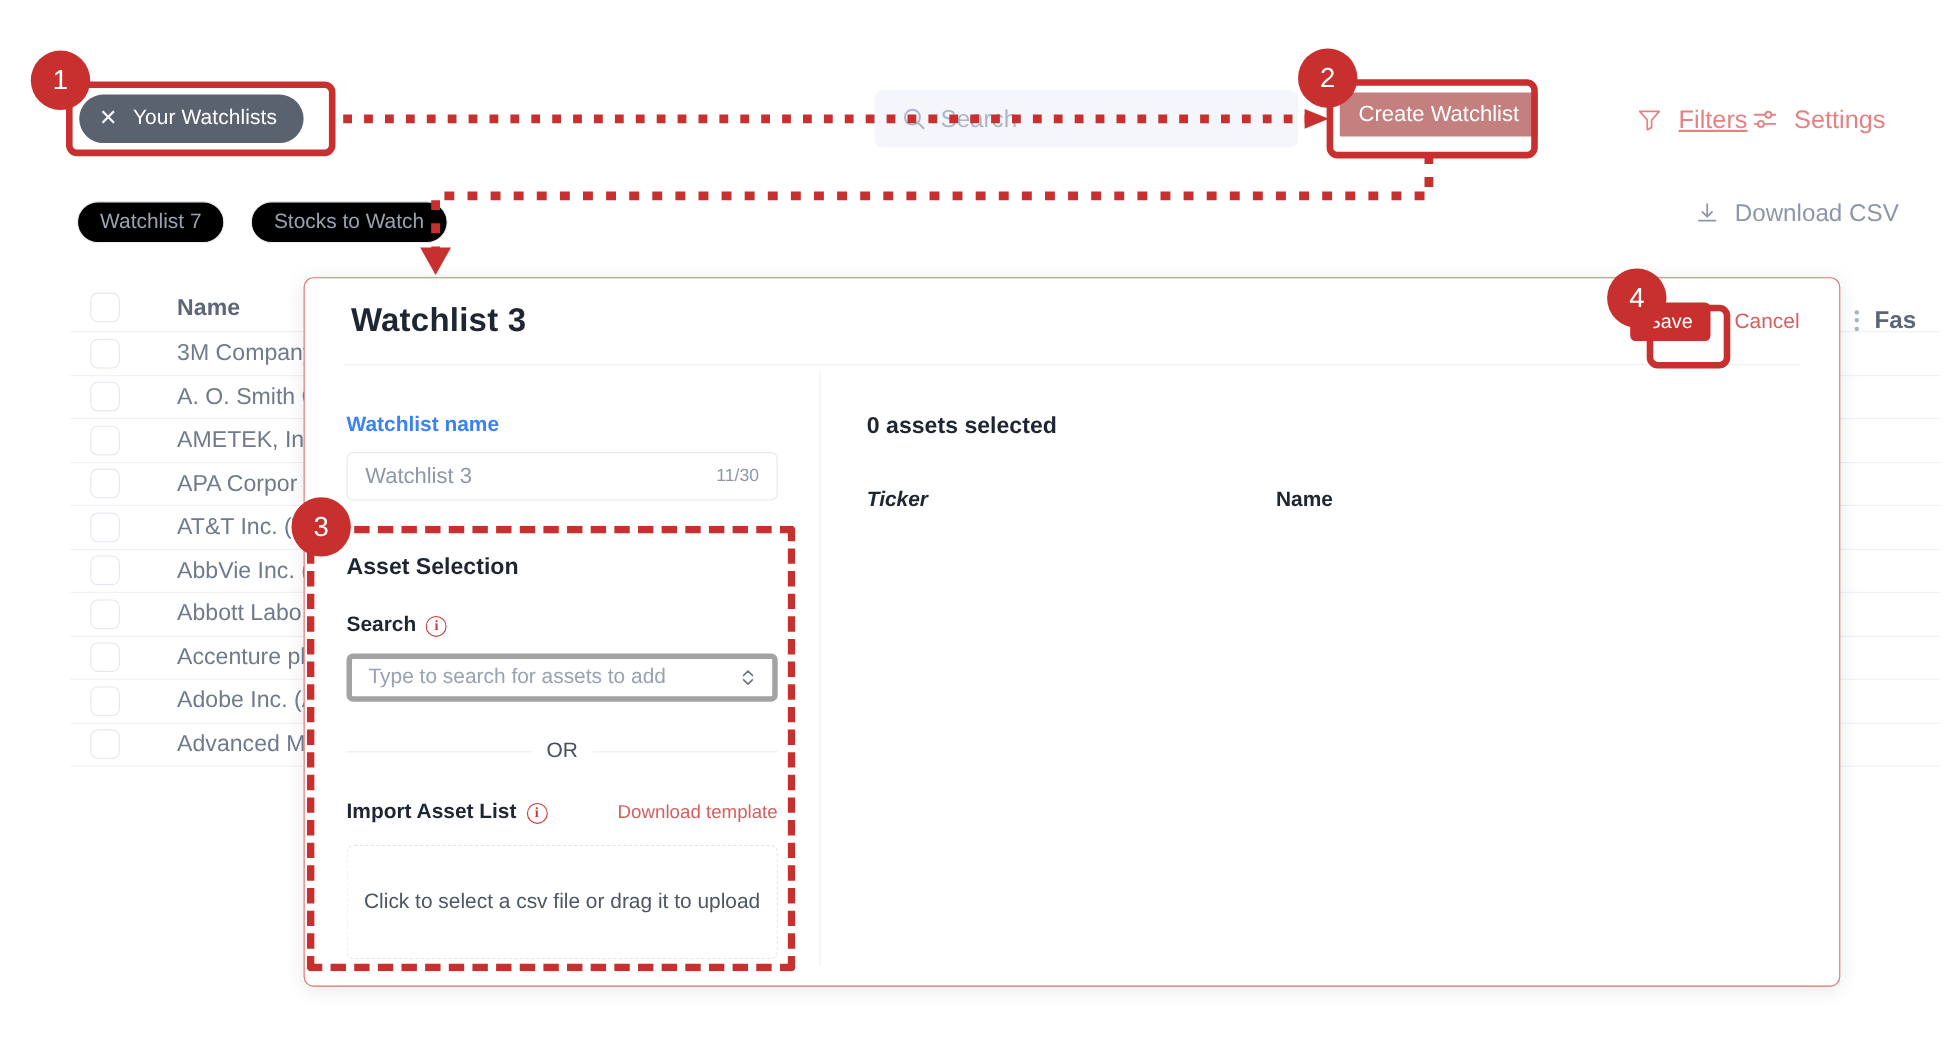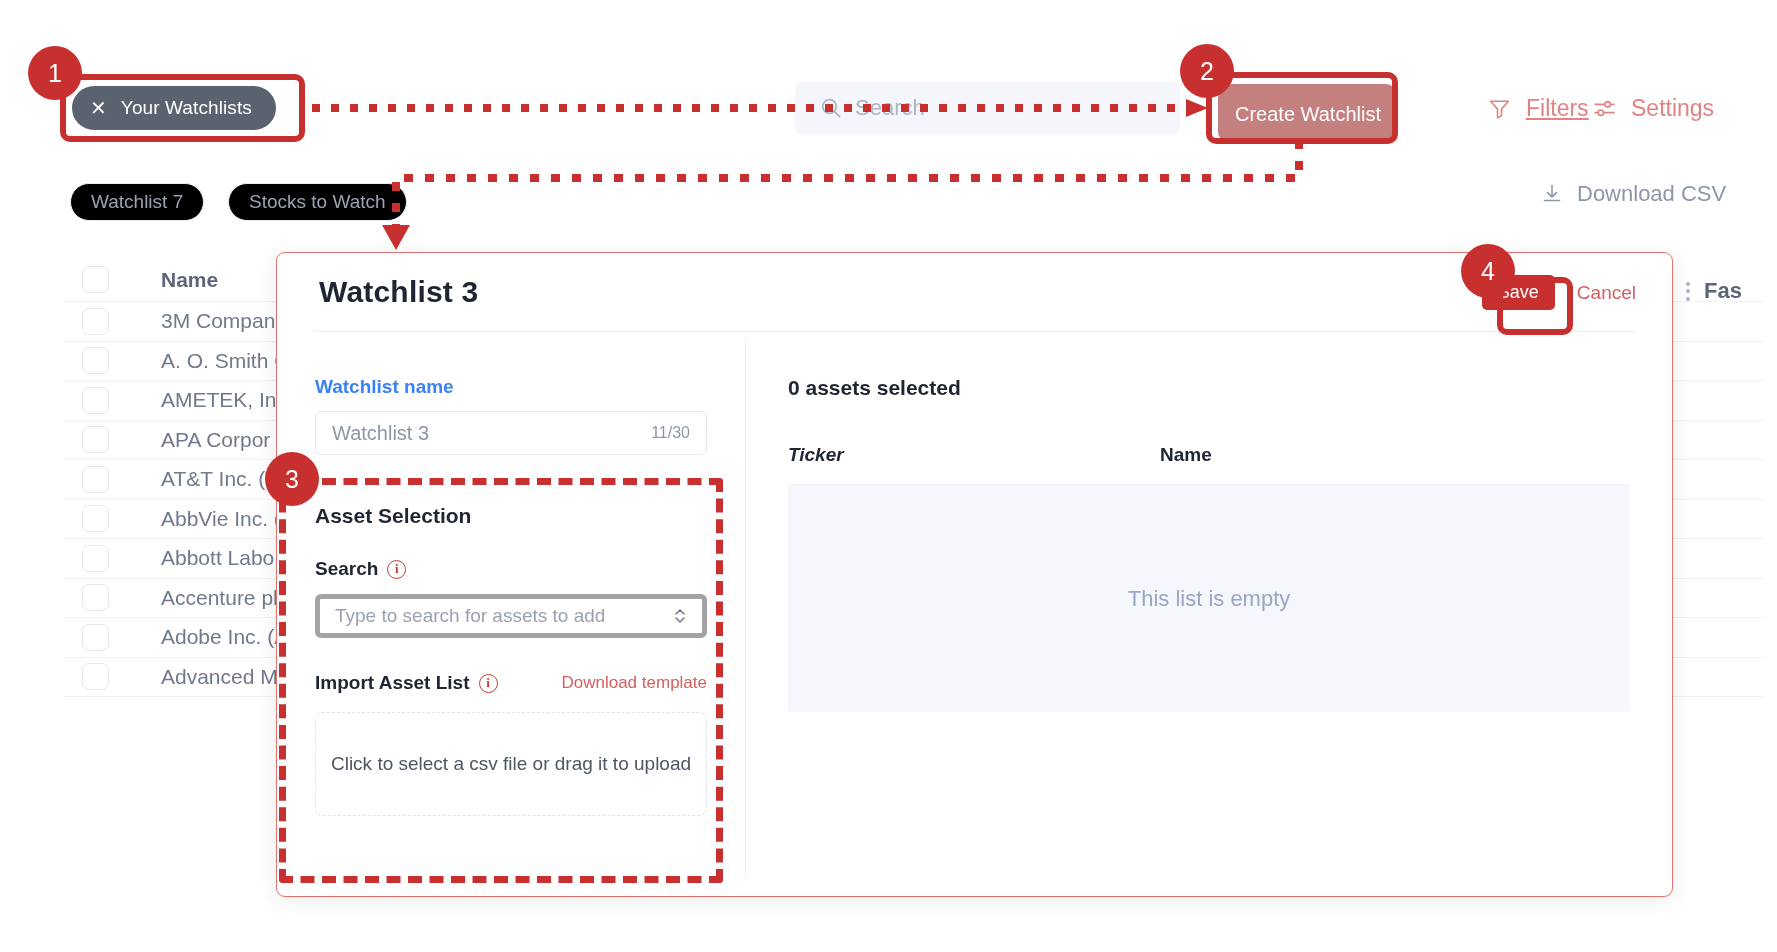--- a/index.html
+++ b/index.html
@@ -23,24 +23,24 @@
   .search-box {
     position: absolute; left: 795px; top: 82px;
     width: 385px; height: 52px;
     background: #f4f6fb; border-radius: 7px;
     display: flex; align-items: center; gap: 12px; padding-left: 24px;
   }
   .search-box .ph { color: #adb6c6; font-size: 22px; }
 
   .create-watchlist {
     position: absolute; left: 1218px; top: 84px;
-    height: 60px; padding: 0 17px;
+    height: 40px; padding: 0 17px;
     display: flex; align-items: center; justify-content: center;
     background: #c3807f; color: #ffffff;
-    border: none; border-radius: 13px;
+    border: none; border-radius: 1px;
     font-family: "Liberation Sans", sans-serif; font-size: 20px;
     cursor: pointer; white-space: nowrap;
   }
 
   .ghost-btn {
     position: absolute; top: 84px; height: 48px;
     display: flex; align-items: center; gap: 14px;
     color: #e48182; font-size: 23px; background: none; border: none;
     cursor: pointer; font-family: "Liberation Sans", sans-serif;
   }
@@ -325,41 +325,45 @@
         <div class="asset-select">
           <span class="ph">Type to search for assets to add</span>
           <span class="chev">
             <svg width="14" height="18" viewBox="0 0 14 18" fill="none">
               <path d="M3 7L7 3l4 4" stroke="#6c7889" stroke-width="1.5" stroke-linecap="round" stroke-linejoin="round"></path>
               <path d="M3 11l4 4 4-4" stroke="#6c7889" stroke-width="1.5" stroke-linecap="round" stroke-linejoin="round"></path>
             </svg>
           </span>
         </div>
 
+        <div class="or-row">
+          <span class="ln"></span>
+          <span class="or">OR</span>
+          <span class="ln"></span>
+        </div>
 
         <div class="import-row">
           <span class="import-left">
             <span class="sublabel">Import Asset List</span>
             <span class="info-ico">i</span>
           </span>
           <button class="dl-template">Download template</button>
         </div>
 
         <div class="dropzone">Click to select a csv file or drag it to upload</div>
       </div>
 
       <div class="pane-split"></div>
 
       <div class="pane-right">
         <div class="assets-count">0 assets selected</div>
         <div class="right-head">
           <span class="rh ticker">Ticker</span>
           <span class="rh">Name</span>
         </div>
-        <div class="empty-box">This list is empty</div>
       </div>
     </div>
   </div>
 
   <div class="anno">
     <svg width="1777" height="952" style="position:absolute;left:0;top:0;">
 
       <line x1="312" y1="108" x2="1195" y2="108" stroke="#c8302f" stroke-width="8" stroke-dasharray="8 11" stroke-linecap="butt"></line>
       <path d="M1186 99 L1208 108 L1186 117 Z" fill="#c8302f"></path>
 

